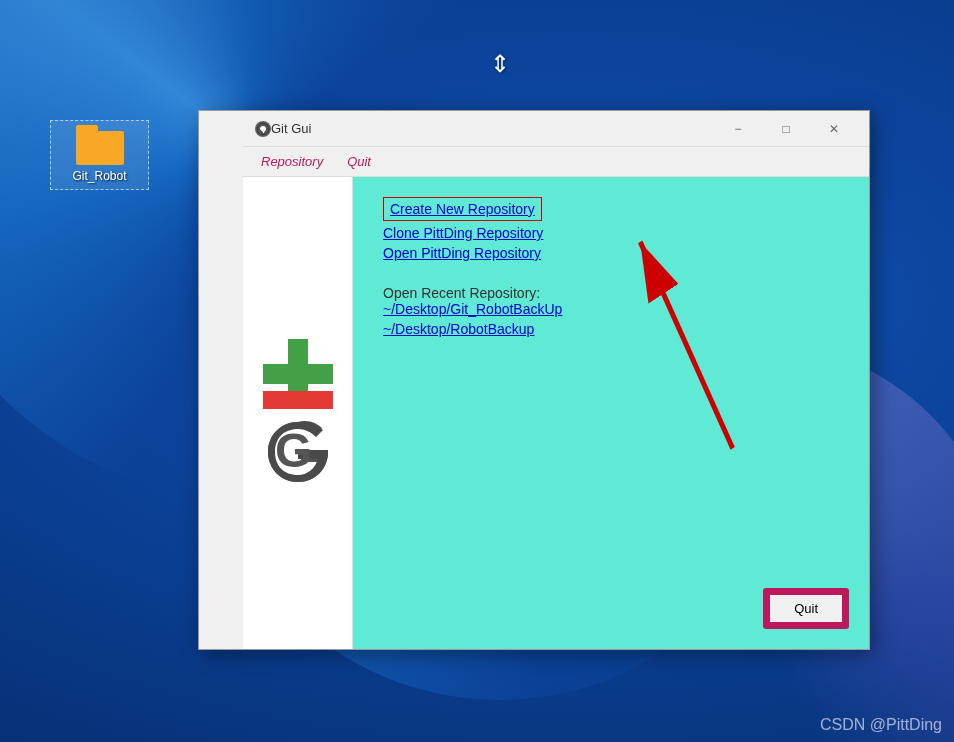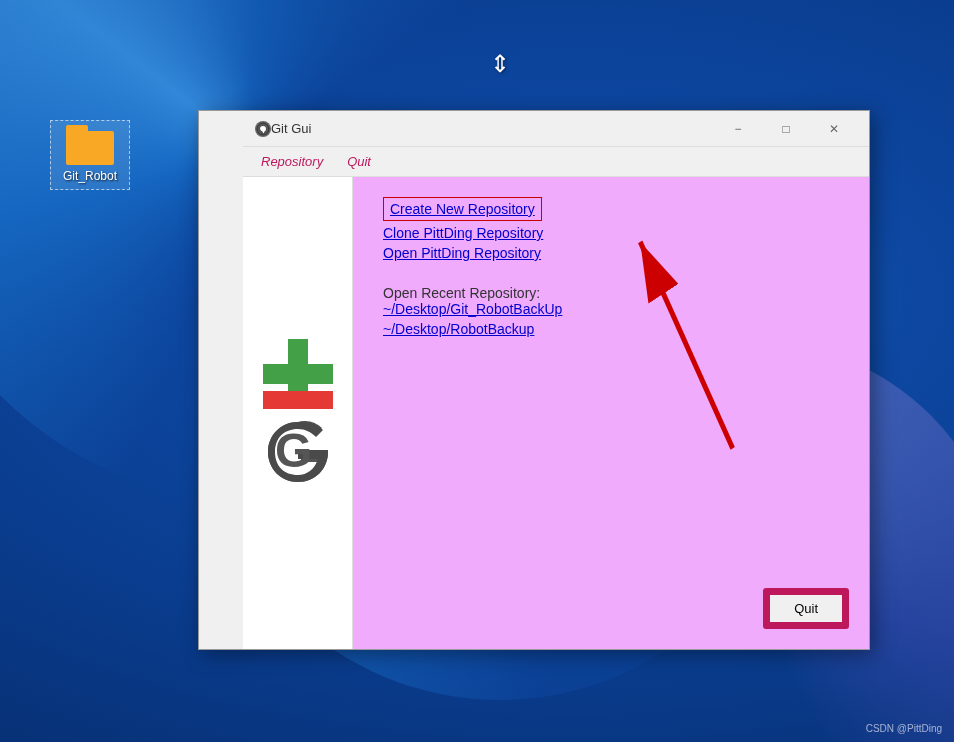--- a/index.html
+++ b/index.html
@@ -63,21 +63,21 @@
     }
 
     
     .desktop-icon {
       position: absolute;
       top: 120px;
       left: 50px;
       display: flex;
       flex-direction: column;
       align-items: center;
-      width: 80px;
+      width: 99px;
       cursor: pointer;
       padding: 4px;
       border: 1px dashed rgba(255,255,255,0.6);
       background: rgba(255,255,255,0.1);
     }
 
     .desktop-icon .folder-icon {
       width: 48px;
       height: 40px;
       position: relative;
@@ -121,21 +121,21 @@
       text-shadow: 1px 1px 3px rgba(0,0,0,0.5);
       z-index: 5;
     }
 
     
     .watermark {
       position: absolute;
       bottom: 8px;
       right: 12px;
       color: rgba(255,255,255,0.6);
-      font-size: 10px;
+      font-size: 16px;
     }
 
     
     .window {
       position: absolute;
       top: 110px;
       left: 198px;
       width: 672px;
       height: 540px;
       background: #f0f0f0;
@@ -264,21 +264,21 @@
     }
 
     .git-g-icon {
       width: 70px;
       height: 70px;
     }
 
     
     .content-panel {
       flex: 1;
-      background: #f0abfc;
+      background: #5eead4;
       padding: 20px 30px;
       position: relative;
     }
 
     .link-section {
       display: flex;
       flex-direction: column;
       gap: 4px;
       margin-bottom: 24px;
     }

